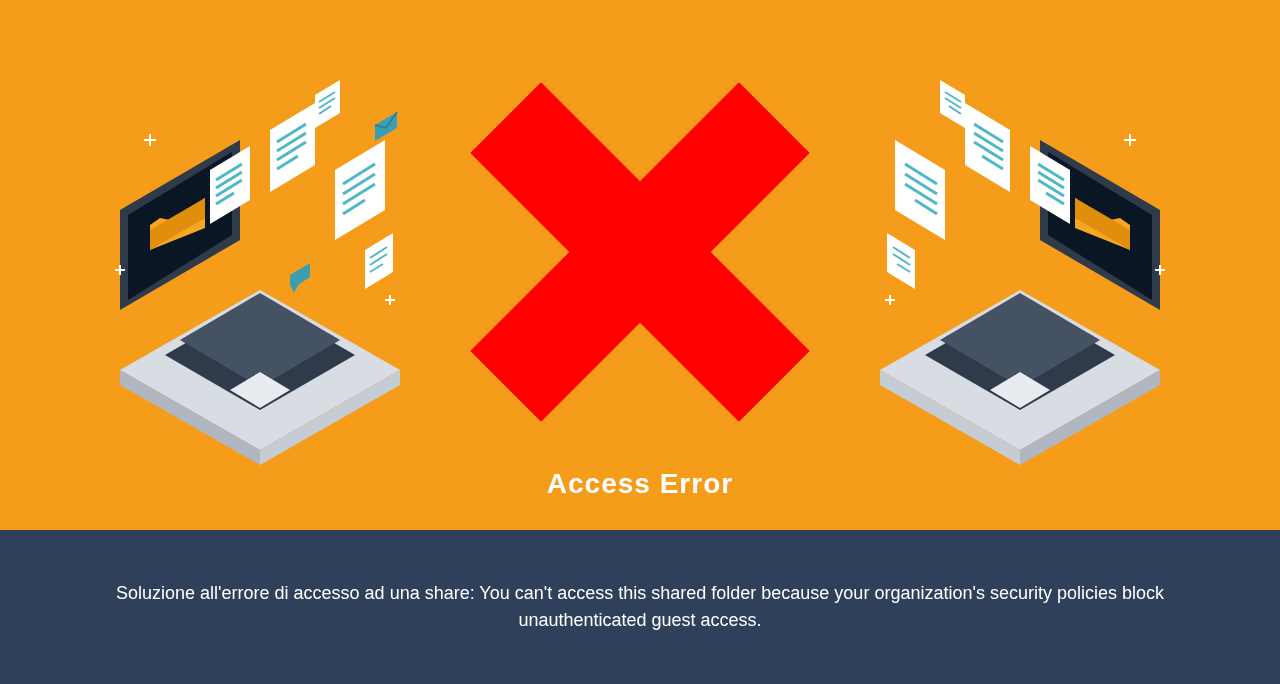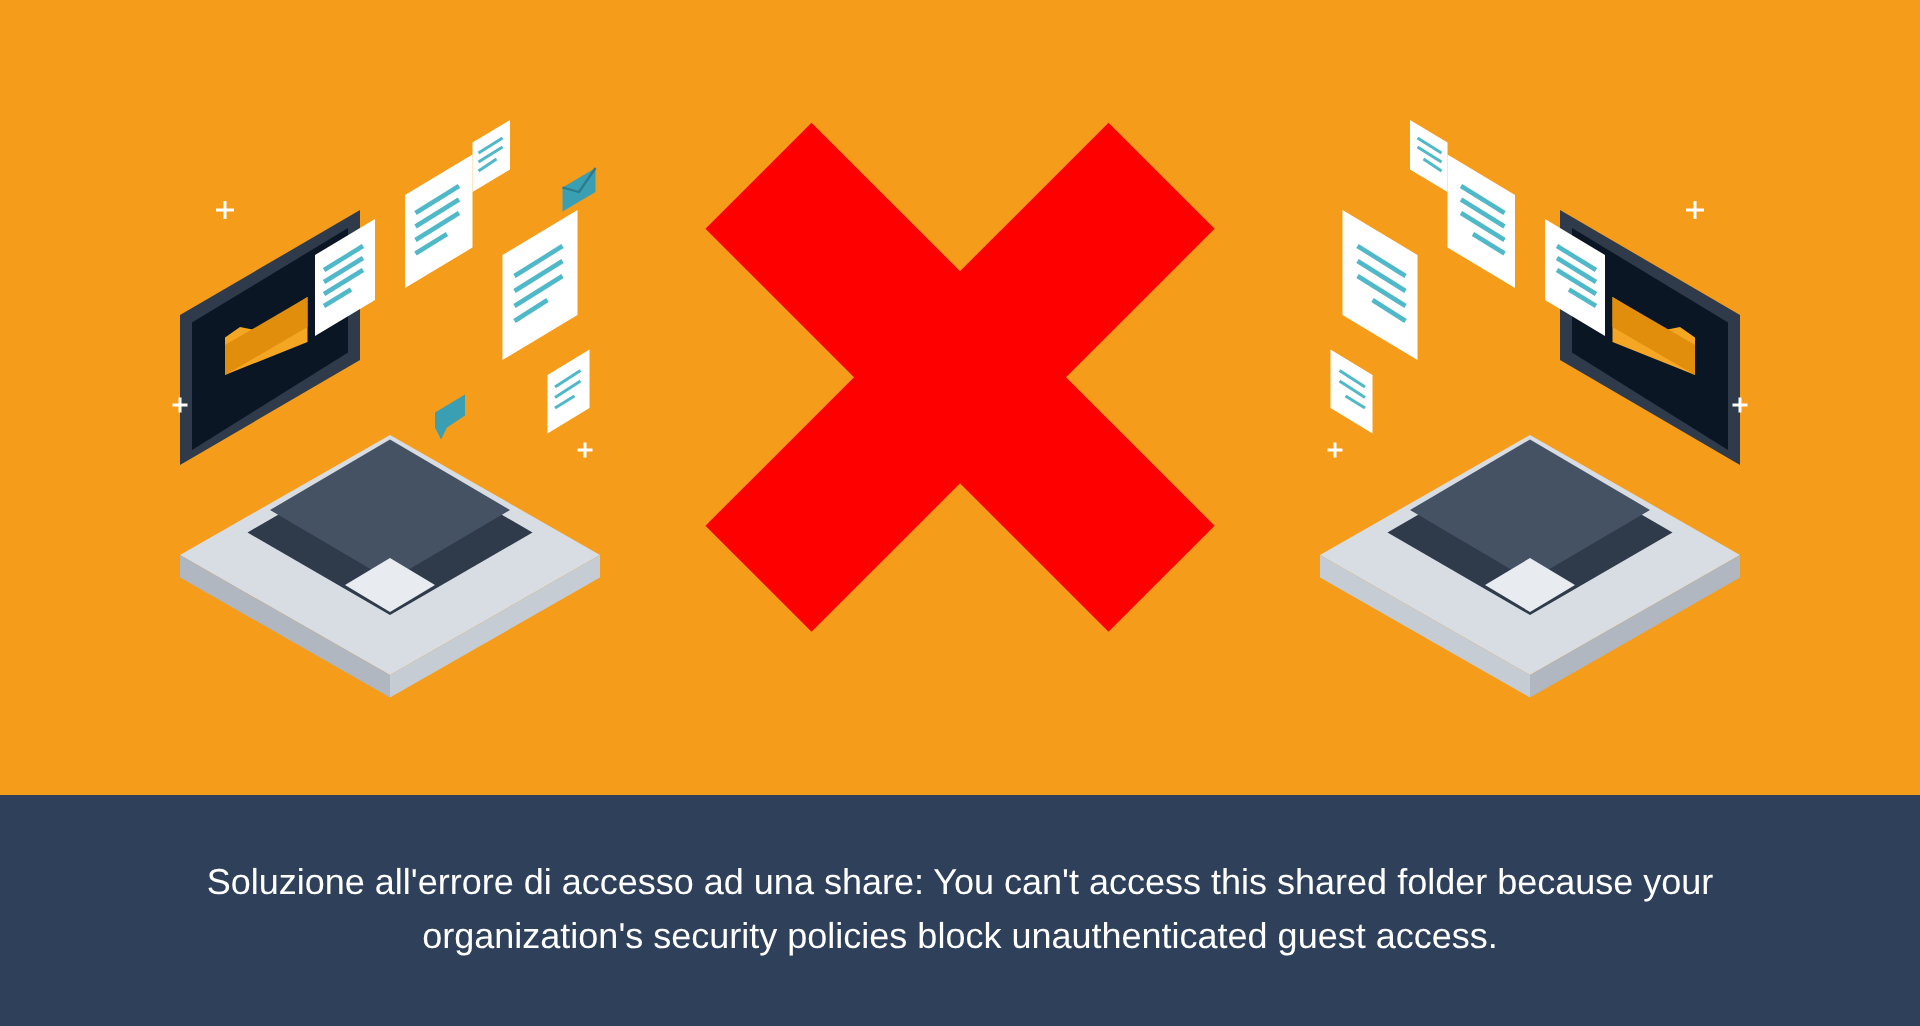--- a/index.html
+++ b/index.html
@@ -19,21 +19,21 @@
       width: 100%;
       height: 154px;
       background: #2f405a;
       display: flex;
       align-items: center;
       justify-content: center;
       padding: 0 60px;
     }
     .caption-text {
       color: #ffffff;
-      font-size: 24px;
+      font-size: 18px;
       text-align: center;
       line-height: 1.5;
       max-width: 1150px;
     }
     .cross-icon {
       position: absolute;
       left: 50%;
       top: 48%;
       transform: translate(-50%, -50%);
     }
@@ -236,17 +236,18 @@
 
   <div class="cross-icon">
     <svg width="380" height="380" viewBox="0 0 380 380">
       <g transform="translate(190,190) rotate(45)">
         <rect x="-190" y="-50" width="380" height="100" fill="#ff0000"></rect>
         <rect x="-50" y="-190" width="100" height="380" fill="#ff0000"></rect>
       </g>
     </svg>
   </div>
 
+  <div class="hero-title">Access Error</div>
 </div>
 
 <div class="caption-bar">
   <div class="caption-text">Soluzione all'errore di accesso ad una share: You can't access this shared folder because your organization's security policies block unauthenticated guest access.</div>
 </div>
 
 </body></html>

